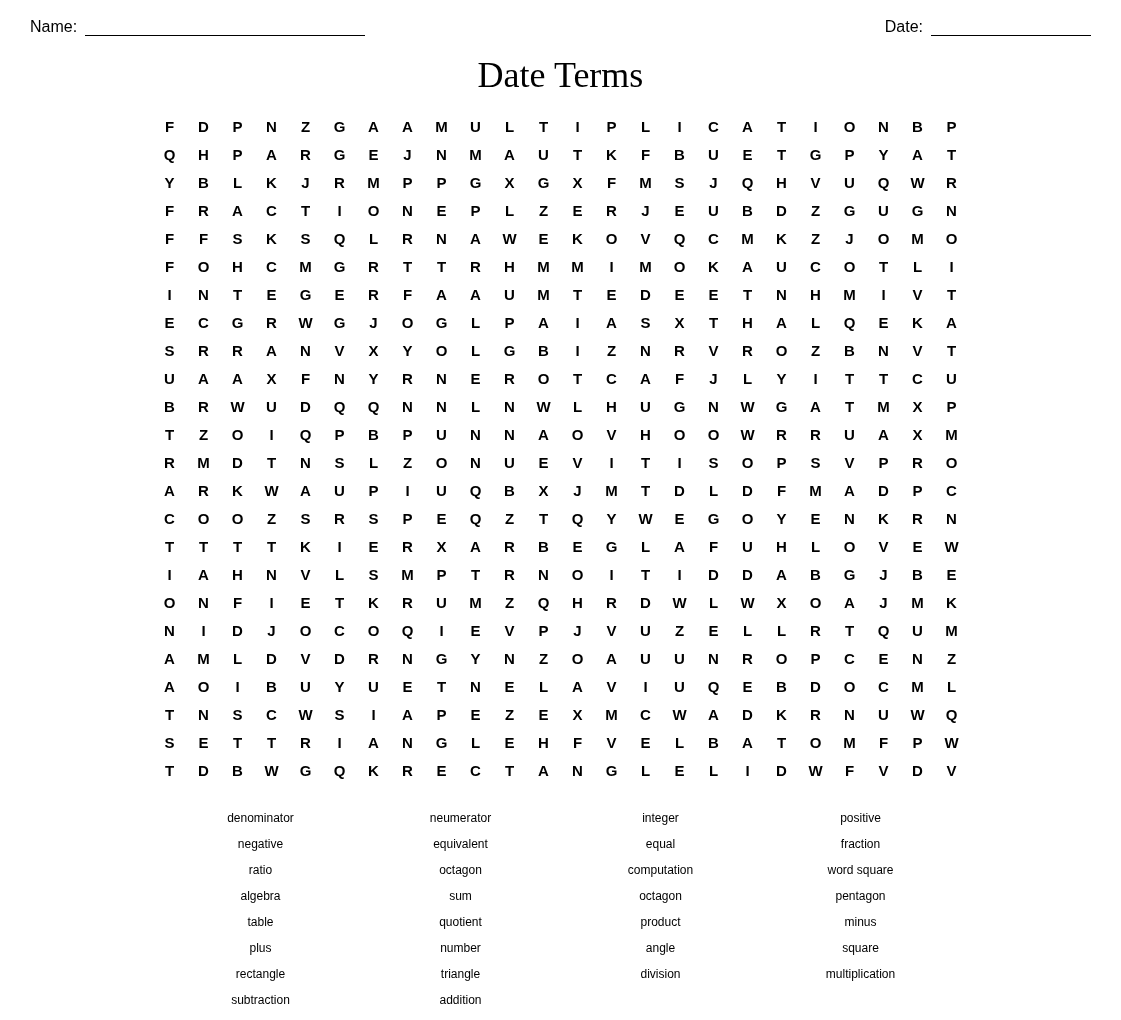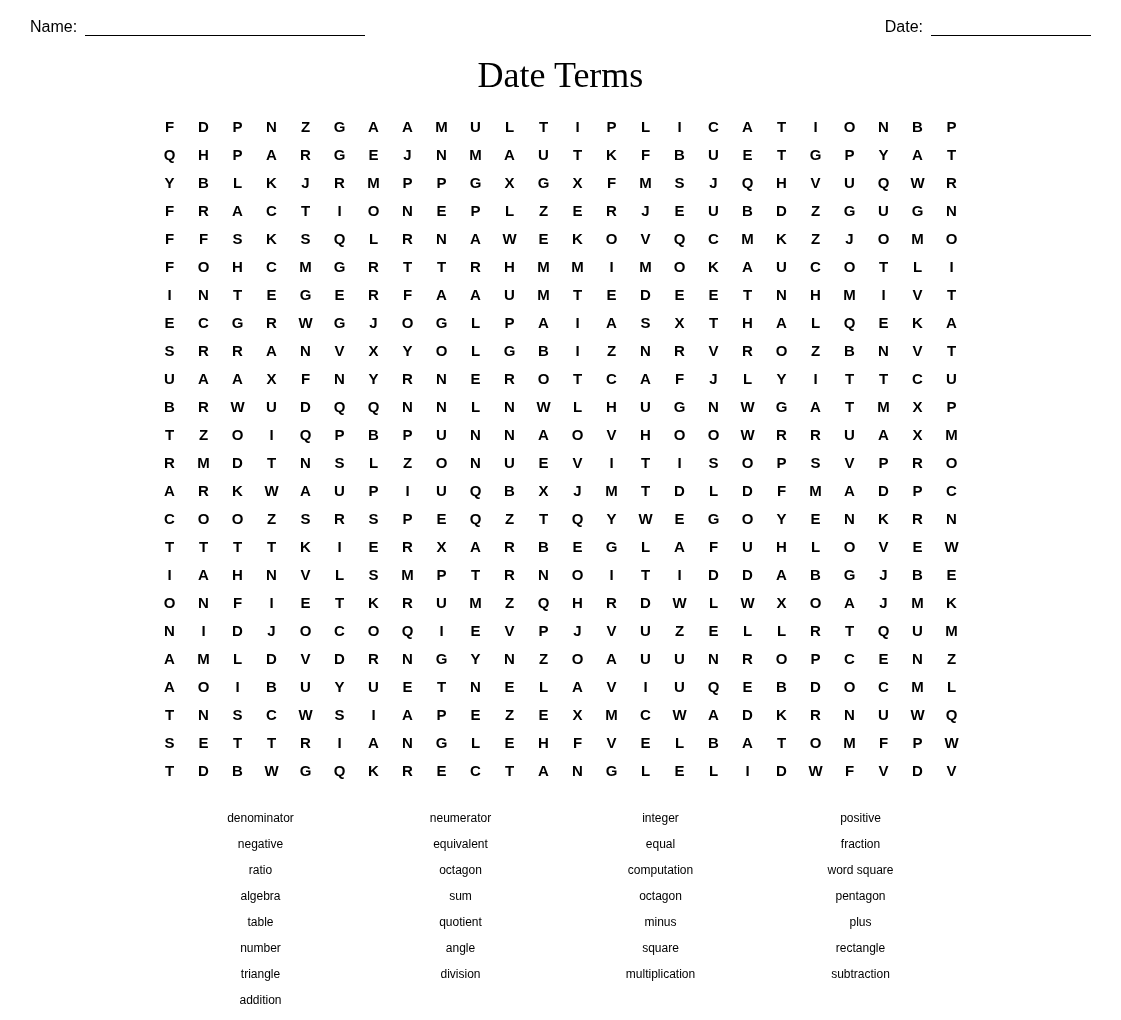--- a/index.html
+++ b/index.html
@@ -730,20 +730,21 @@
     <div class="word-item">ratio</div>
     <div class="word-item">octagon</div>
     <div class="word-item">computation</div>
     <div class="word-item">word square</div>
     <div class="word-item">algebra</div>
     <div class="word-item">sum</div>
     <div class="word-item">octagon</div>
     <div class="word-item">pentagon</div>
     <div class="word-item">table</div>
     <div class="word-item">quotient</div>
+    <div class="word-item">product</div>
     <div class="word-item">minus</div>
     <div class="word-item">plus</div>
     <div class="word-item">number</div>
     <div class="word-item">angle</div>
     <div class="word-item">square</div>
     <div class="word-item">rectangle</div>
     <div class="word-item">triangle</div>
     <div class="word-item">division</div>
     <div class="word-item">multiplication</div>
     <div class="word-item">subtraction</div>

